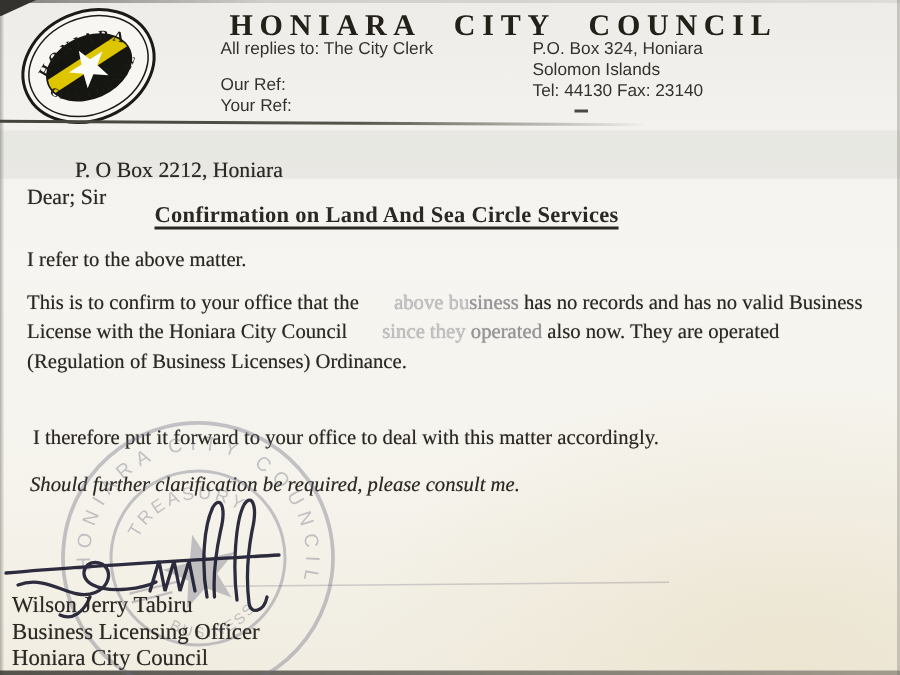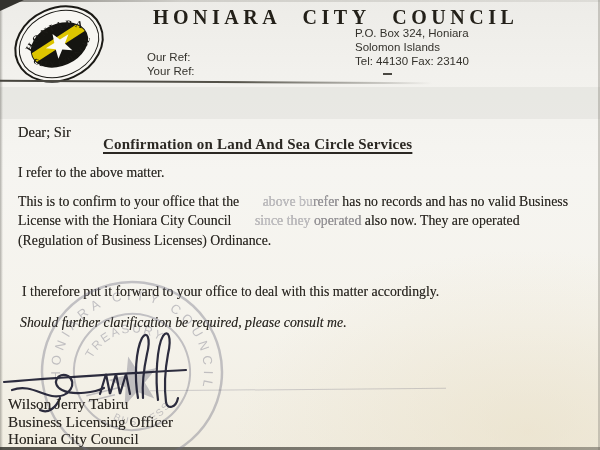--- a/index.html
+++ b/index.html
@@ -78,36 +78,38 @@
       <text font-family="Liberation Serif, serif" font-size="10" font-weight="bold" fill="#1b1a16" letter-spacing="2">
         <textPath href="#sealTopArc" startOffset="50%" text-anchor="middle">HONIARA</textPath>
       </text>
       <text font-family="Liberation Serif, serif" font-size="8" font-weight="bold" fill="#1b1a16" letter-spacing="1">
         <textPath href="#sealBotArc" startOffset="50%" text-anchor="middle">CITY COUNCIL</textPath>
       </text>
     </g>
   </svg>
 
   <div class="abs org-name">HONIARA CITY COUNCIL</div>
+  <div class="abs sans hdr-small" style="left:147px;top:27px;">All replies to: The City Clerk</div>
   <div class="abs sans hdr-small" style="left:355px;top:27px;">P.O. Box 324, Honiara</div>
   <div class="abs sans hdr-small" style="left:355px;top:41px;">Solomon Islands</div>
   <div class="abs sans hdr-small" style="left:355px;top:55px;">Tel: 44130 Fax: 23140</div>
   <div class="abs sans hdr-small" style="left:147px;top:51px;">Our Ref:</div>
   <div class="abs sans hdr-small" style="left:147px;top:65px;">Your Ref:</div>
   <div class="abs hdr-dash"></div>
   <div class="abs divider"></div>
 
+  <div class="abs body-line" style="left:50px;top:105px;font-size:14.5px;">P. O Box 2212, Honiara</div>
   <div class="abs body-line" style="left:18px;top:123px;font-size:14.5px;">Dear; Sir</div>
 
   <div class="abs subject" style="left:103px;top:136px;">Confirmation on Land And Sea Circle Services</div>
 
   <div class="abs body-line" style="left:18px;top:163px;">I refer to the above matter.</div>
 
   <div class="abs" style="left:18px;top:192px;">
-    <div class="body-line"><span class="fade-0">This is to confirm to your office that the </span><span class="fade-2">above bu</span><span class="fade-1">refer</span><span class="fade-0"> has no records and has no valid Business</span></div>
+    <div class="body-line"><span class="fade-0">This is to confirm to your office that the </span><span class="fade-2">above bu</span><span class="fade-1">siness</span><span class="fade-0"> has no records and has no valid Business</span></div>
     <div class="body-line"><span class="fade-0">License with the Honiara City Council </span><span class="fade-2">since they</span><span class="fade-1"> operated</span><span class="fade-0"> also now. They are operated</span></div>
     <div class="body-line"><span class="fade-0">(Regulation of Business Licenses) Ordinance.</span></div>
   </div>
 
   <div class="abs body-line" style="left:22px;top:282px;">I therefore put it forward to your office to deal with this matter accordingly.</div>
   <div class="abs body-line ital" style="left:20px;top:313px;">Should further clarification be required, please consult me.</div>
 
   <svg class="abs stamp" viewBox="0 0 220 220">
     <defs>
       <path id="stampRing" d="M 38 110 A 72 72 0 1 1 182 110 A 72 72 0 1 1 38 110"></path>

